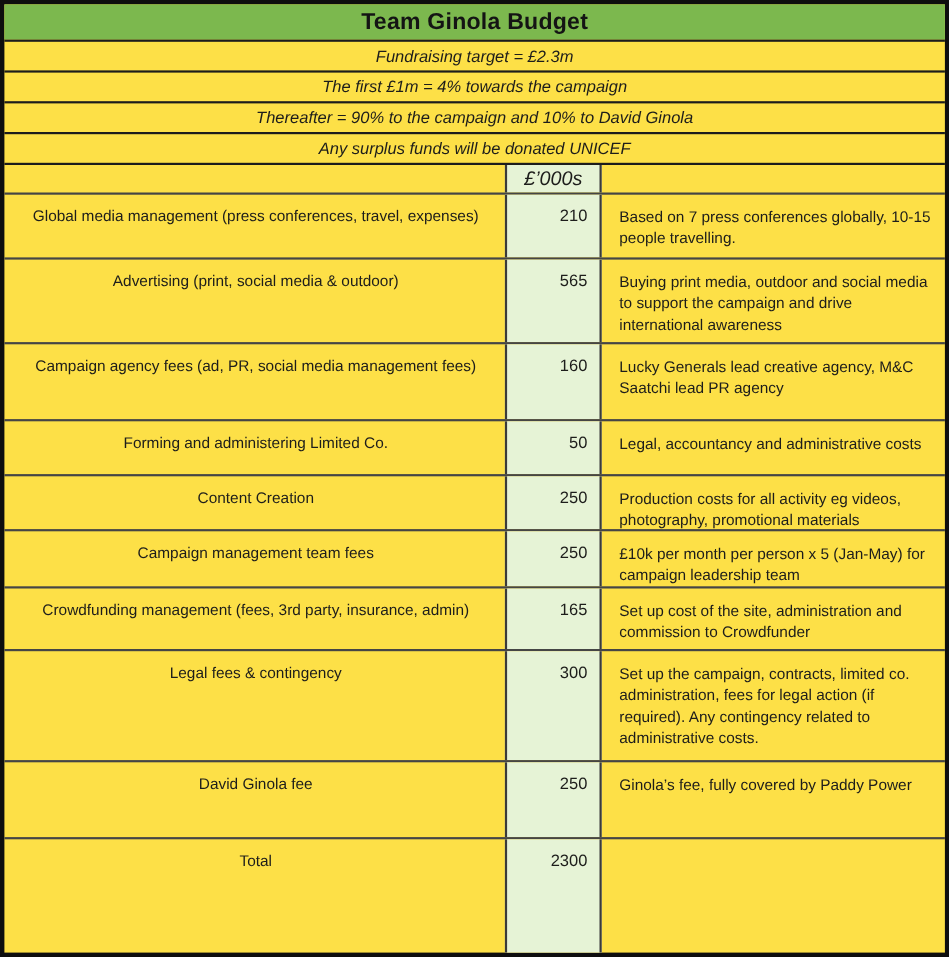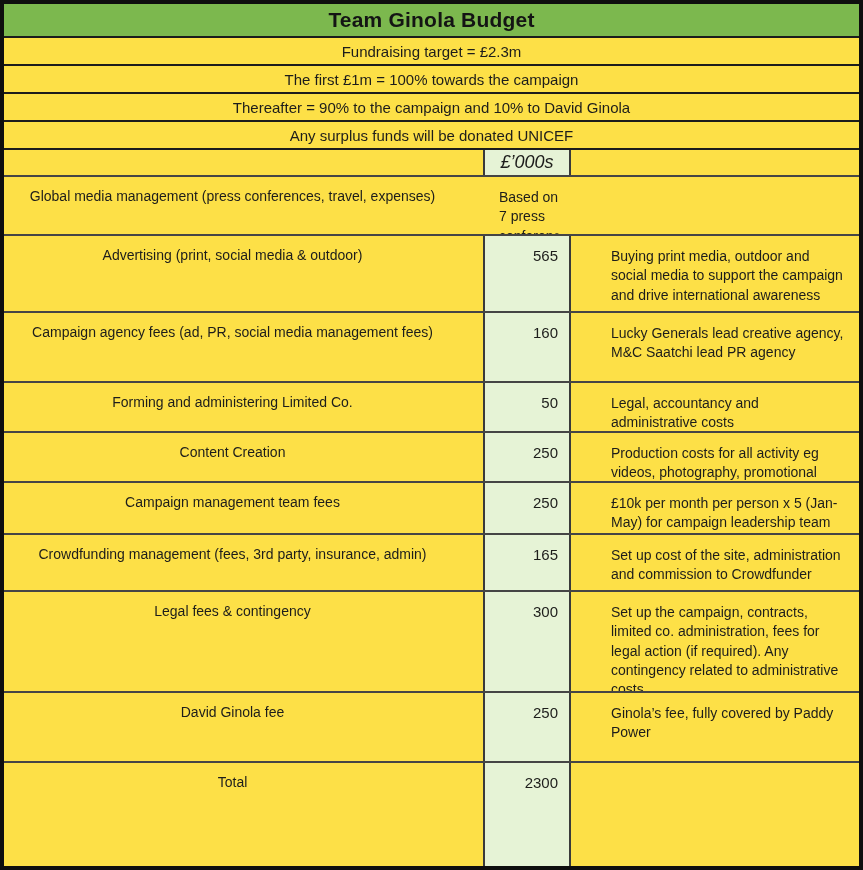--- a/index.html
+++ b/index.html
@@ -30,27 +30,27 @@
     flex: 0 0 auto;
   }
   .info-row {
     height: 28px;
     border-top: 2px solid #1c1c1c;
     display: flex;
     align-items: center;
     justify-content: center;
     font-size: 15px;
     flex: 0 0 auto;
+    font-style: italic;
   }
   .grid-row {
     display: grid;
     grid-template-columns: 455px 88px 1fr;
     border-top: 2px solid #454545;
     flex: 0 0 auto;
-    gap: 24px;
   }
   .grid-row.units { border-top: 2px solid #1c1c1c; }
   .grid-row.total { flex: 1 1 auto; }
   .cell { overflow: hidden; }
   .cell.desc {
     padding: 11px 8px 0 10px;
     font-size: 14px;
     text-align: center;
   }
   .cell.value {
@@ -78,32 +78,33 @@
   }
 </style>
 </head>
 <body>
 
 <div class="budget-table">
 
   <div class="title-row">Team Ginola Budget</div>
 
   <div class="info-row">Fundraising target = £2.3m</div>
-  <div class="info-row">The first £1m = 100% towards the campaign</div>
+  <div class="info-row">The first £1m = 4% towards the campaign</div>
   <div class="info-row">Thereafter = 90% to the campaign and 10% to David Ginola</div>
   <div class="info-row">Any surplus funds will be donated UNICEF</div>
 
   <div class="grid-row units" style="height:27px">
     <div class="cell"></div>
     <div class="cell units-label">£’000s</div>
     <div class="cell"></div>
   </div>
 
   <div class="grid-row" style="height:59px">
     <div class="cell desc">Global media management (press conferences, travel, expenses)</div>
+    <div class="cell value">210</div>
     <div class="cell note">Based on 7 press conferences globally, 10-15 people travelling.</div>
   </div>
 
   <div class="grid-row" style="height:77px">
     <div class="cell desc">Advertising (print, social media &amp; outdoor)</div>
     <div class="cell value">565</div>
     <div class="cell note">Buying print media, outdoor and social media to support the campaign and drive international awareness</div>
   </div>
 
   <div class="grid-row" style="height:70px">

